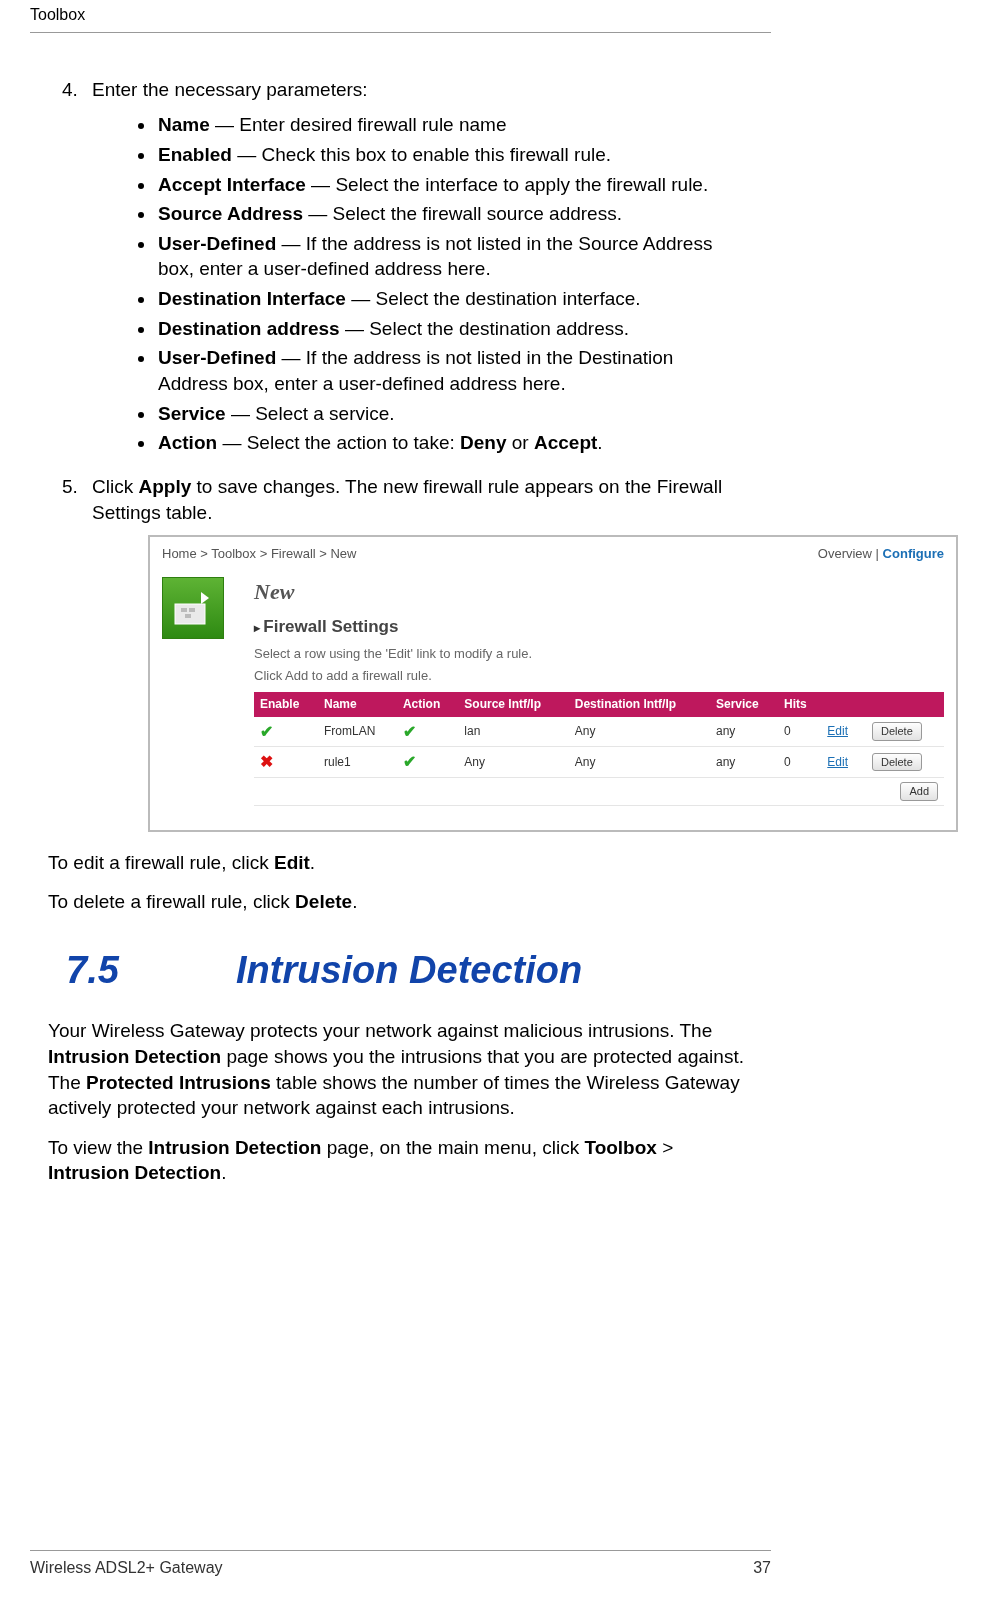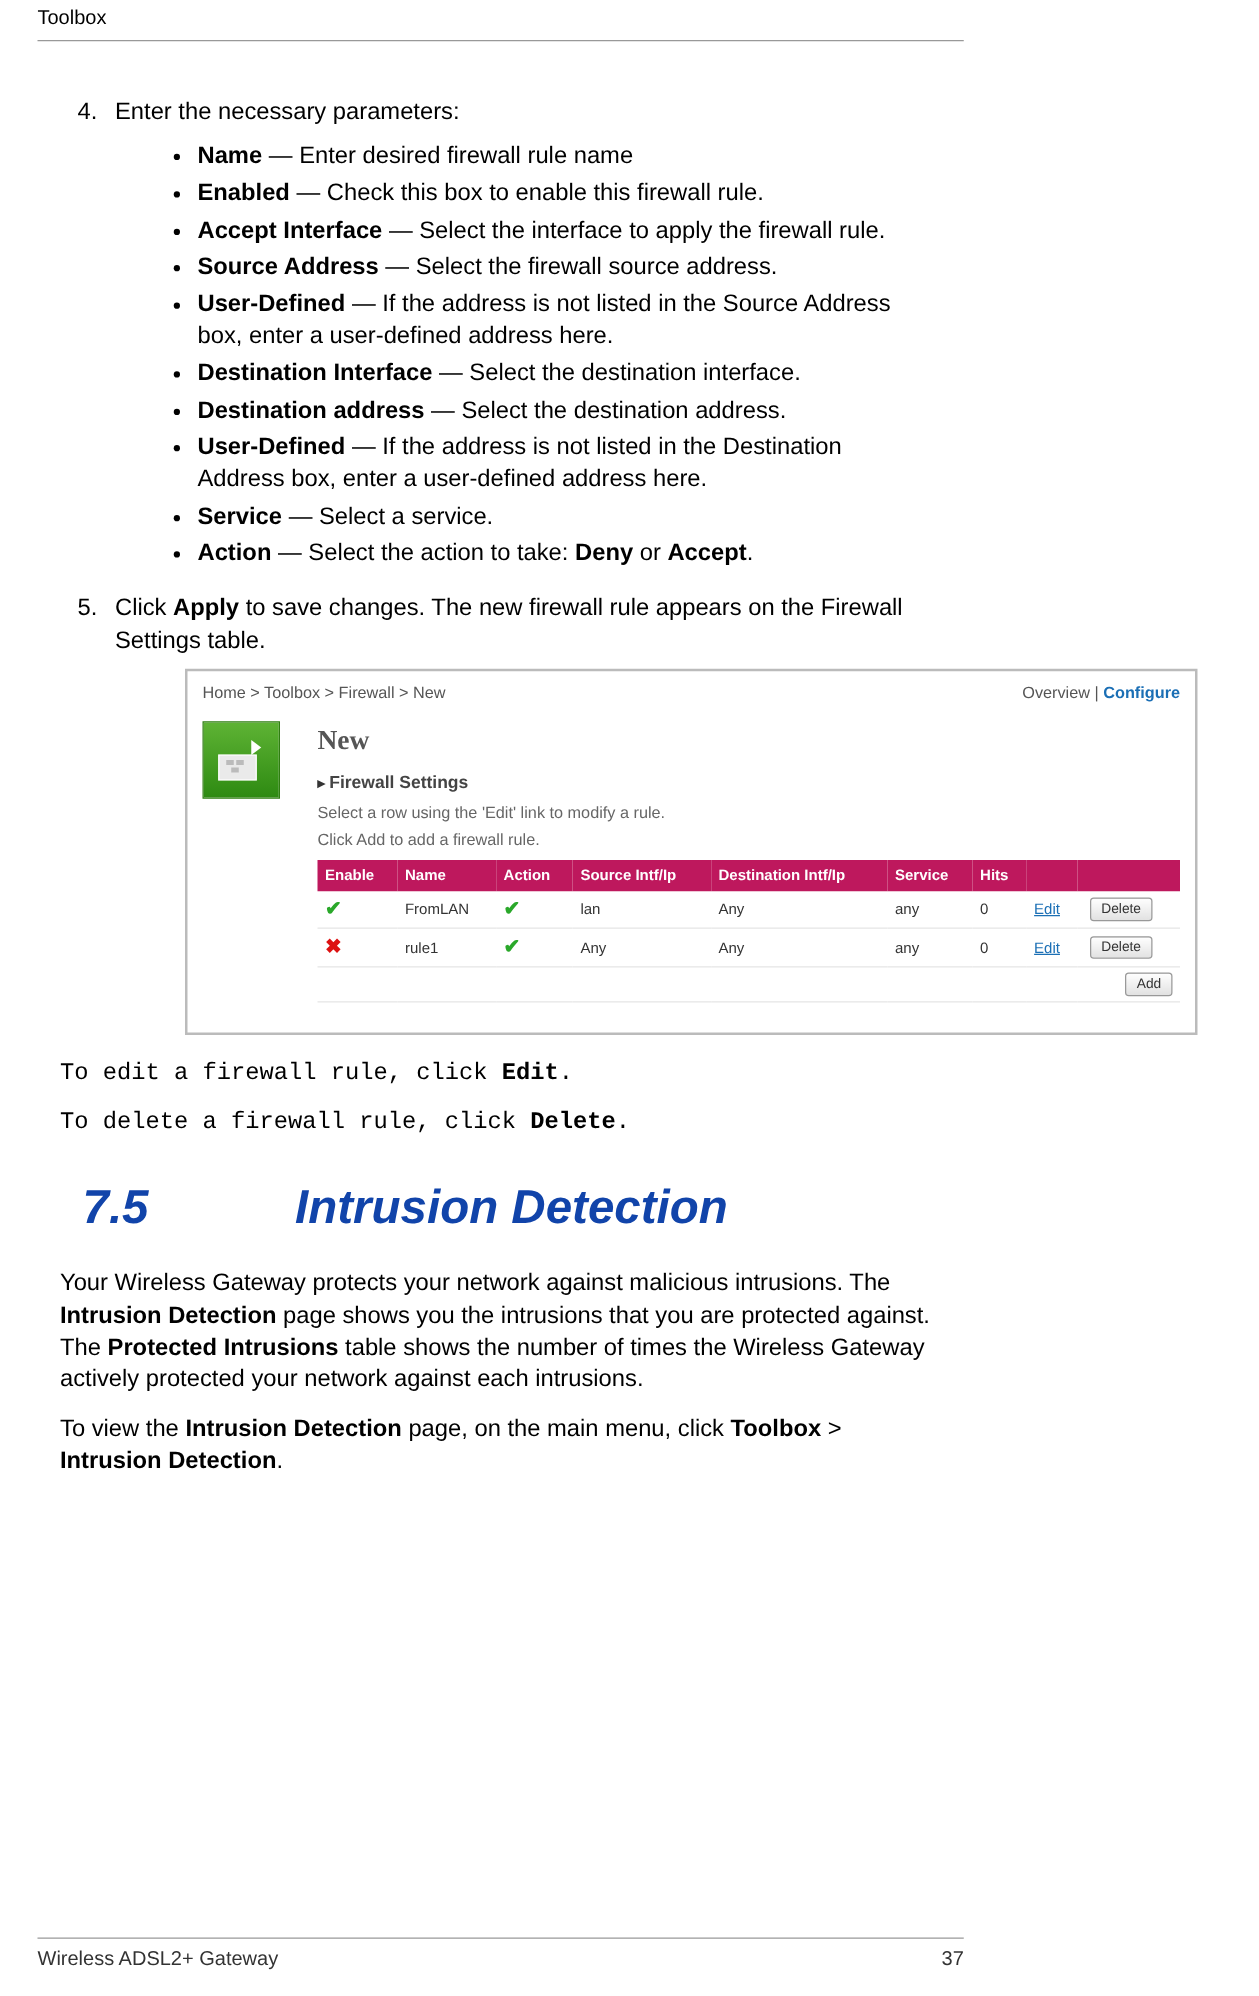--- a/index.html
+++ b/index.html
@@ -71,37 +71,37 @@
   }
   .ss-icon-box {
     width: 60px; height: 60px; background: #3a9a1a;
     background: linear-gradient(#5eb334,#2e8a12);
     border:1px solid #2e7f10;
     position:relative;
     flex:none;
   }
   .ss-icon-box svg { position:absolute; top:8px; left:8px; }
   .ss-main { flex:1; padding-left: 30px; }
-  .ss-new { font-family: "Trebuchet MS", Tahoma; font-size:22px; font-weight:bold; color:#555; }
-  .ss-sub { font-weight:bold; color:#444; font-size:14px; margin:10px 0 6px 0; }
+  .ss-new { font-family: "Trebuchet MS", Tahoma; font-size:22px; font-weight:bold; font-style:italic; color:#555; }
+  .ss-sub { font-weight:bold; color:#444; font-size:17px; margin:10px 0 6px 0; }
   .ss-sub::before{content:"▸ "; font-size:12px; color:#333;}
   .ss-text { font-size:13px; color:#666; margin:4px 0; }
   table.fw {
     width:100%; border-collapse:collapse; font-size:12px; color:#333; margin-top:8px;
   }
   table.fw thead th {
     background:#be185d; color:#fff; font-weight:bold; text-align:left; padding:4px 6px; font-size:12px;
   }
   table.fw td { padding:4px 6px; border-bottom:1px solid #e5e5e5; }
   .chk-y { color:#2aa82a; font-weight:bold; font-size:16px; }
   .chk-n { color:#d11; font-weight:bold; font-size:16px; }
   .editlink { color:#1b6fb5; text-decoration:underline; cursor:pointer; }
   .btn { display:inline-block; border:1px solid #999; background:linear-gradient(#fefefe,#e2e2e2); border-radius:3px; padding:1px 8px; font-size:11px; color:#333; margin-left:4px; }
   .fw-actions-row td { text-align:right; }
-  .after-ss { margin-top: 14px; font-family: Liberation Mono, monospace; }
+  .after-ss { margin-top: 14px; }
   h2.section {
     color:#1144aa;
     font-family:"Arial Black","Trebuchet MS",sans-serif;
     font-weight:900; font-style:italic;
     font-size:38px;
     margin:30px 0 22px 0;
     padding-left:18px;
   }
   h2.section .secnum { display:inline-block; width:170px; }
   .para { margin: 8px 0 14px 0; }

